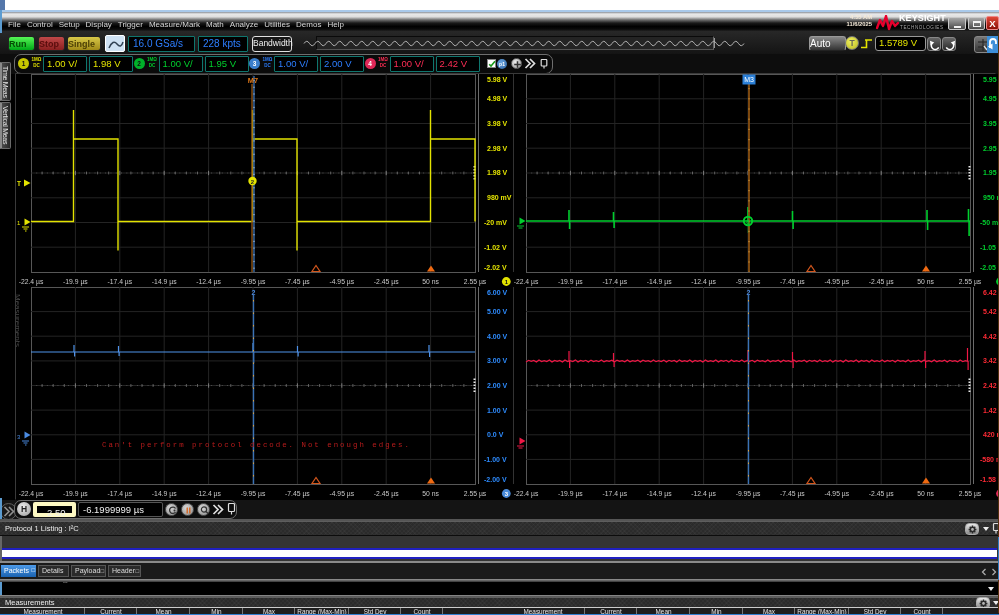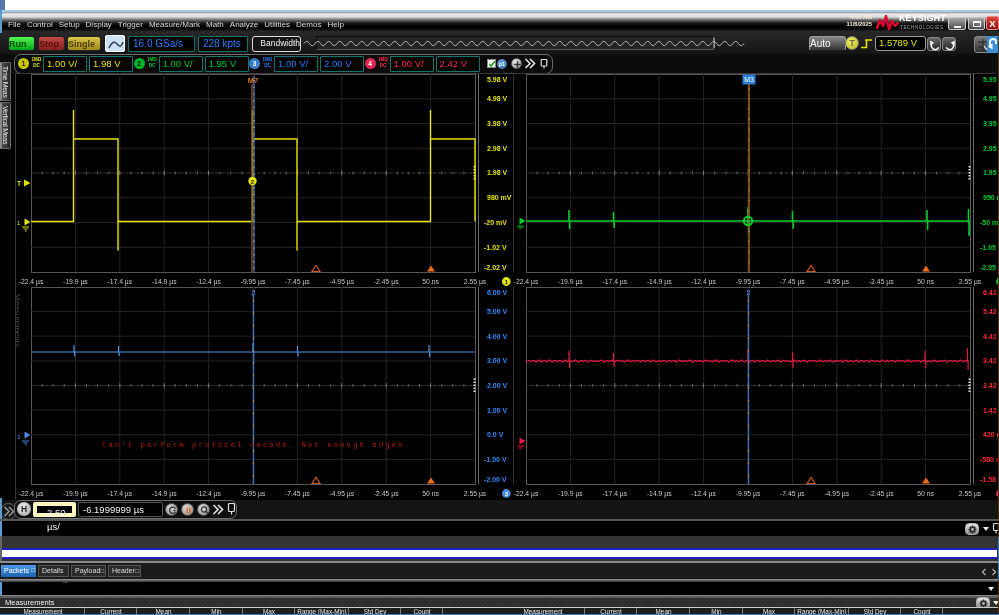--- a/index.html
+++ b/index.html
@@ -40,21 +40,21 @@
 <div class="abs tbtn" style="left:8px;top:36px;width:27px;height:15px;background:linear-gradient(180deg,#55f555,#00a817);border:1px solid #222;color:#054d05;font-size:9px;line-height:14px">Run</div>
 <div class="abs tbtn" style="left:38px;top:36px;width:27px;height:15px;background:linear-gradient(180deg,#c04848,#8a2020);border:1px solid #222;color:#5a0d0d;font-size:9px;line-height:14px">Stop</div>
 <div class="abs tbtn" style="left:67px;top:36px;width:34px;height:15px;background:linear-gradient(180deg,#d8c848,#a08a18);border:1px solid #222;color:#4d4005;font-size:9px;line-height:14px">Single</div>
 <div class="abs" style="left:105px;top:35px;width:20px;height:17px;background:#cfe2f3;border:1.5px solid #fff;border-radius:2px">
       <svg class="abs" style="left:1px;top:1px" width="17" height="14" viewBox="0 0 17 14">
         <path d="M2,11Q6,2 10,7T16,5" stroke="#345" stroke-width="1.5" fill="none"></path>
       </svg>
     </div>
 <div class="abs box" style="left:128px;top:35.5px;width:67px;height:16px;color:#2d7eff;font-size:10px;line-height:14px;padding-left:4px">16.0 GSa/s</div>
 <div class="abs box" style="left:198px;top:35.5px;width:50px;height:16px;color:#2d7eff;font-size:10px;line-height:14px;padding-left:4px">228 kpts</div>
-<div class="abs" style="left:252px;top:35.5px;width:49px;height:16px;background:#161616;border:1.5px solid #e0e0e0;border-radius:3px;color:#f0f0f0;font-size:8.5px;text-align:right;line-height:13px">Bandwidth</div>
+<div class="abs" style="left:252px;top:35.5px;width:40px;height:16px;background:#161616;border:1.5px solid #e0e0e0;border-radius:3px;color:#f0f0f0;font-size:8.5px;text-align:right;line-height:13px">Bandwidth</div>
 <div class="abs" style="left:316px;top:36px;width:398px;height:14px;background:#242424;border-top:1px solid #0a0a0a;border-bottom:1px solid #555;border-left:1px solid #0a0a0a;border-right:1px solid #666"></div>
     <div class="abs" style="left:713.5px;top:38px;width:1px;height:10px;background:#999"></div>
 <svg class="abs" style="left:0;top:32px" width="999" height="22" viewBox="0 0 999 22">
       <path d="M304,43.5q2.75,-4.4 5.5,0t5.5,0q2.75,-4.4 5.5,0t5.5,0q2.75,-4.4 5.5,0t5.5,0q2.75,-4.4 5.5,0t5.5,0q2.75,-4.4 5.5,0t5.5,0q2.75,-4.4 5.5,0t5.5,0q2.75,-4.4 5.5,0t5.5,0q2.75,-4.4 5.5,0t5.5,0q2.75,-4.4 5.5,0t5.5,0q2.75,-4.4 5.5,0t5.5,0q2.75,-4.4 5.5,0t5.5,0q2.75,-4.4 5.5,0t5.5,0q2.75,-4.4 5.5,0t5.5,0q2.75,-4.4 5.5,0t5.5,0q2.75,-4.4 5.5,0t5.5,0q2.75,-4.4 5.5,0t5.5,0q2.75,-4.4 5.5,0t5.5,0q2.75,-4.4 5.5,0t5.5,0q2.75,-4.4 5.5,0t5.5,0q2.75,-4.4 5.5,0t5.5,0q2.75,-4.4 5.5,0t5.5,0q2.75,-4.4 5.5,0t5.5,0q2.75,-4.4 5.5,0t5.5,0q2.75,-4.4 5.5,0t5.5,0q2.75,-4.4 5.5,0t5.5,0q2.75,-4.4 5.5,0t5.5,0q2.75,-4.4 5.5,0t5.5,0q2.75,-4.4 5.5,0t5.5,0q2.75,-4.4 5.5,0t5.5,0q2.75,-4.4 5.5,0t5.5,0q2.75,-4.4 5.5,0t5.5,0q2.75,-4.4 5.5,0t5.5,0q2.75,-4.4 5.5,0t5.5,0q2.75,-4.4 5.5,0t5.5,0q2.75,-4.4 5.5,0t5.5,0q2.75,-4.4 5.5,0t5.5,0q2.75,-4.4 5.5,0t5.5,0q2.75,-4.4 5.5,0t5.5,0q2.75,-4.4 5.5,0t5.5,0q2.75,-4.4 5.5,0t5.5,0" transform="translate(0,-32)" stroke="#b2b2b2" stroke-width="1" fill="none"></path>
     </svg>
 <div class="abs tbtn" style="left:809px;top:36px;width:37px;height:15px;background:linear-gradient(180deg,#888,#333);border:1px solid #999;border-bottom-color:#222;color:#fff;font-size:10px;font-weight:normal;line-height:14px">Auto</div>
 <div class="abs" style="left:845px;top:36px;width:14px;height:14px;border-radius:50%;background:radial-gradient(circle at 40% 35%,#f0f060,#b8b820);border:1px solid #777;color:#665;font-weight:bold;font-size:8.5px;text-align:center;line-height:13px">T</div>
 <svg class="abs" style="left:860px;top:36px" width="15" height="15" viewBox="0 0 15 15">
       <path d="M1,11.5H6.5V4H12M5,4h3" stroke="#e3e300" stroke-width="1.6" fill="none"></path>
     </svg>
@@ -320,20 +320,21 @@
     </div>
 <svg class="abs" style="left:212px;top:504px" width="12" height="11" viewBox="0 0 12 11">
       <path d="M1.5,1L6,5.5L1.5,10M6,1L10.5,5.5L6,10" stroke="#e0e0e0" stroke-width="1.7" fill="none"></path>
     </svg>
 <svg class="abs" style="left:227px;top:503px" width="9" height="12" viewBox="0 0 9 12">
       <rect x="1.5" y="0.5" width="6" height="8" rx="1" fill="none" stroke="#ddd" stroke-width="1.2"></rect>
       <path d="M4.5,8.5v3" stroke="#ddd" stroke-width="1.2"></path>
     </svg>
 
 <div class="abs" style="left:0;top:519px;width:999px;height:2px;background:#555"></div>
+<div class="abs hdrbar" style="left:0;top:521px;width:999px;height:15px;line-height:14px">Protocol 1 Listing : I²C</div>
 <div class="abs gear" style="left:965px;top:522.5px;width:14px;height:12px">
       <svg class="abs" style="left:2px;top:1px" width="9" height="9" viewBox="0 0 9 9">
         <circle cx="4.5" cy="4.5" r="2.2" fill="none" stroke="#2a2a2a" stroke-width="1.5"></circle>
         <path d="M6.4,4.5L8.4,4.5M5.8,5.8L7.3,7.3M4.5,6.4L4.5,8.4M3.2,5.8L1.7,7.3M2.6,4.5L0.6,4.5M3.2,3.2L1.7,1.7M4.5,2.6L4.5,0.6M5.8,3.2L7.3,1.7" stroke="#2a2a2a" stroke-width="1.4" fill="none"></path>
       </svg>
     </div>
 <div class="abs" style="left:983px;top:527px;width:0;height:0;border-left:3.5px solid transparent;border-right:3.5px solid transparent;border-top:4px solid #eee"></div>
 <svg class="abs" style="left:992px;top:523px" width="8" height="11" viewBox="0 0 8 11">
       <rect x="1.5" y="0.5" width="5" height="7" rx="1" fill="none" stroke="#ddd" stroke-width="1.2"></rect>
       <path d="M4,7.5v3" stroke="#ddd" stroke-width="1.2"></path>

